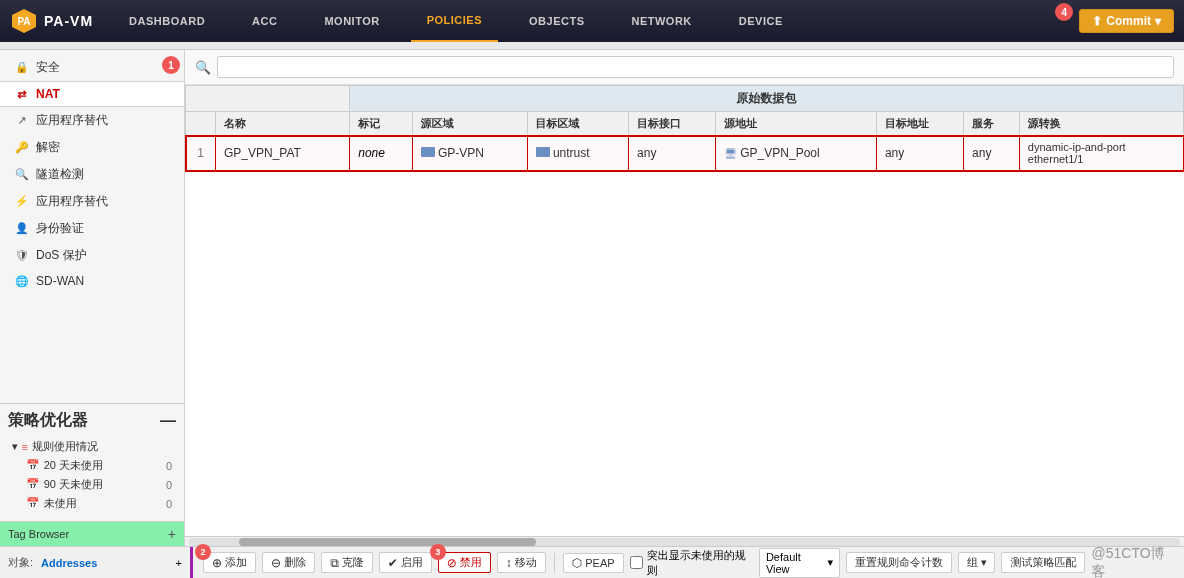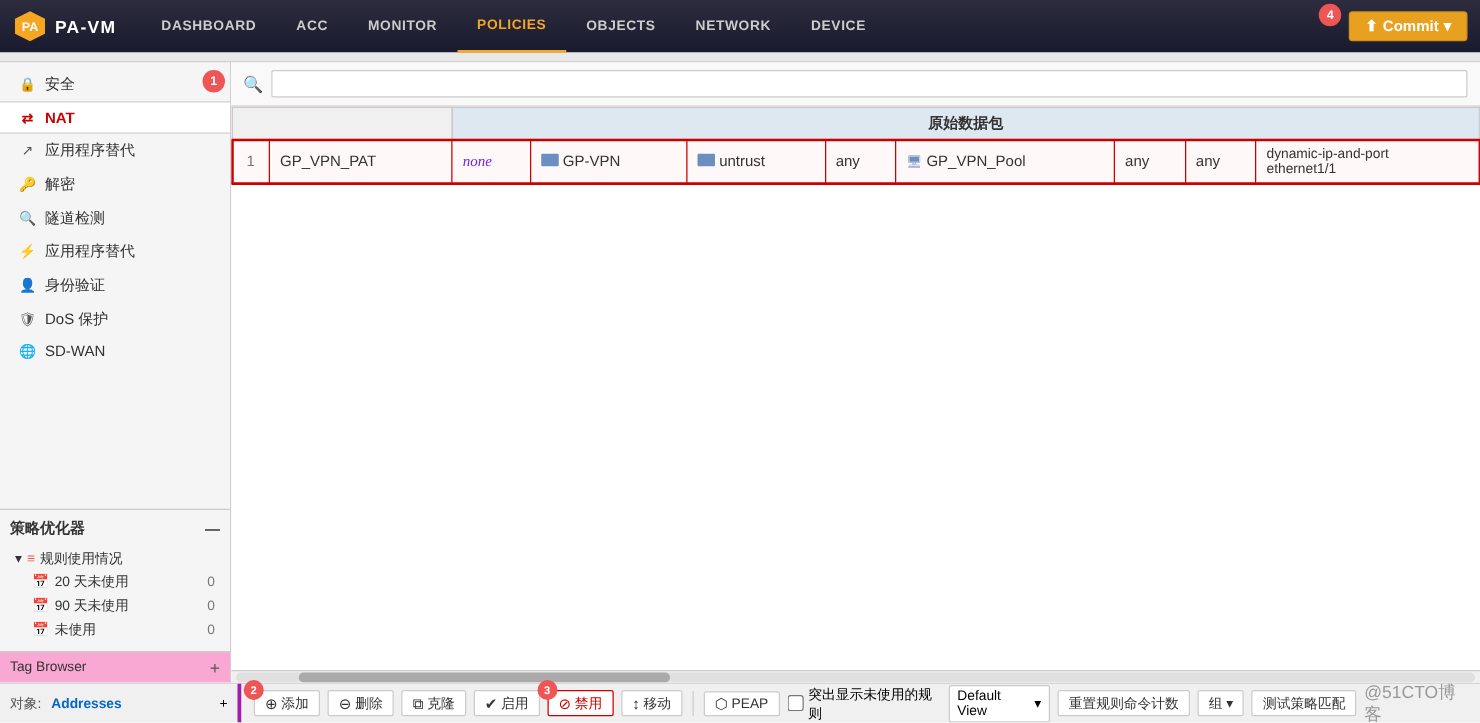--- a/index.html
+++ b/index.html
@@ -27,21 +27,21 @@
     }
     .logo-text {
       color: #fff;
       font-weight: bold;
       font-size: 14px;
       letter-spacing: 1px;
     }
     .nav-items {
       display: flex;
       flex: 1;
-      gap: 0;
+      gap: 15px;
     }
     .nav-item {
       padding: 0 16px;
       height: 42px;
       display: flex;
       align-items: center;
       color: #ccc;
       font-size: 11px;
       font-weight: bold;
       letter-spacing: 0.5px;
@@ -122,21 +122,21 @@
 
     .policy-optimizer {
       border-top: 1px solid #ccc;
       padding: 6px 8px;
     }
     .optimizer-header {
       display: flex;
       justify-content: space-between;
       align-items: center;
       font-weight: bold;
-      font-size: 12px;
+      font-size: 16px;
       color: #333;
       margin-bottom: 4px;
     }
     .optimizer-section {
       padding: 2px 0;
     }
     .optimizer-tree-item {
       display: flex;
       align-items: center;
       padding: 2px 4px;
@@ -158,21 +158,21 @@
     .optimizer-sub-item .count {
       color: #777;
     }
 
     .tag-browser-bar {
       border-top: 1px solid #ccc;
       display: flex;
       align-items: center;
       justify-content: space-between;
       padding: 4px 8px;
-      background: #f9a8d4;
+      background: #86efac;
       font-size: 11px;
       color: #333;
     }
 
     
     .content-area {
       flex: 1;
       display: flex;
       flex-direction: column;
       background: #fff;
@@ -202,21 +202,21 @@
       flex: 1;
       overflow-y: auto;
       overflow-x: auto;
     }
     table {
       width: 100%;
       border-collapse: collapse;
       font-size: 12px;
     }
     thead tr {
-      background: #7f1d1d;
+      background: #84cc16;
     }
     .group-header th {
       background: #dde8f0;
       text-align: center;
       border: 1px solid #ccc;
       padding: 4px 8px;
       font-weight: bold;
       color: #333;
       font-size: 12px;
     }
@@ -244,21 +244,21 @@
       font-size: 12px;
     }
     tbody tr.selected td {
       border-color: #cc0000;
     }
     .row-num {
       color: #777;
       text-align: center;
       width: 30px;
     }
-    .italic-val { font-style: italic; color: #6d28d9; font-family: Liberation Serif, serif; }
+    .italic-val { font-style: italic; color: #000000; }
     .flag-icon {
       display: inline-flex;
       align-items: center;
       gap: 3px;
       font-size: 11px;
     }
     .flag-icon::before {
       content: '';
       display: inline-block;
       width: 14px;
@@ -519,20 +519,32 @@
       <input type="text" style="flex: 1 1 0%; border: 1px solid rgb(204, 204, 204); padding: 3px 8px; font-size: 12px;" placeholder="">
     </div>
 
     <div class="table-container">
       <table>
         <thead>
           <tr class="group-header">
             <th colspan="2" style="background:#f0f0f0; border:1px solid #ccc;"></th>
             <th colspan="8">原始数据包</th>
           </tr>
+          <tr class="col-header">
+            <th></th>
+            <th>名称</th>
+            <th>标记</th>
+            <th>源区域</th>
+            <th>目标区域</th>
+            <th>目标接口</th>
+            <th>源地址</th>
+            <th>目标地址</th>
+            <th>服务</th>
+            <th>源转换</th>
+          </tr>
         </thead>
         <tbody>
           <tr class="selected">
             <td class="row-num">1</td>
             <td>GP_VPN_PAT</td>
             <td class="italic-val">none</td>
             <td>
               <span class="flag-icon"></span>
               <span>GP-VPN</span>
             </td>

